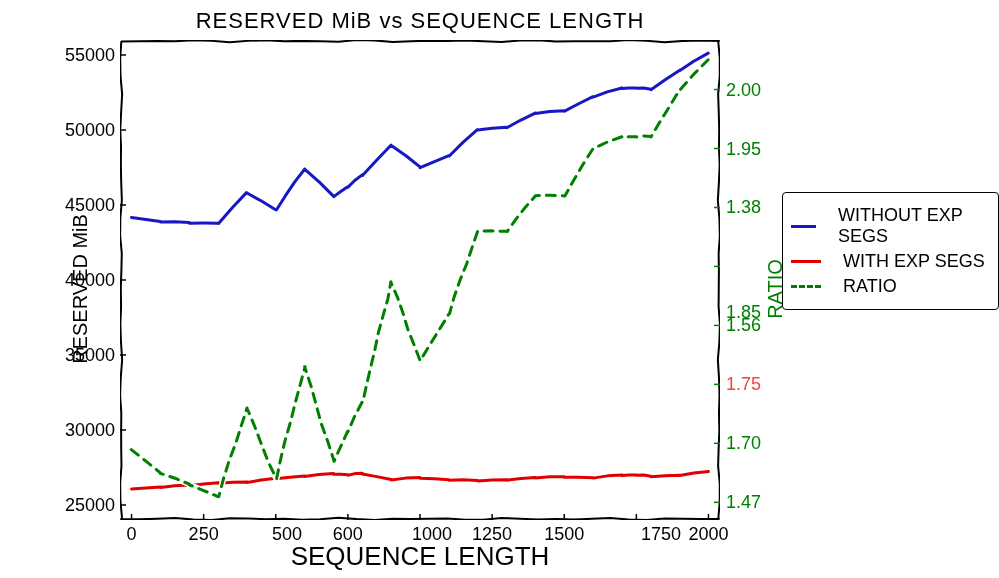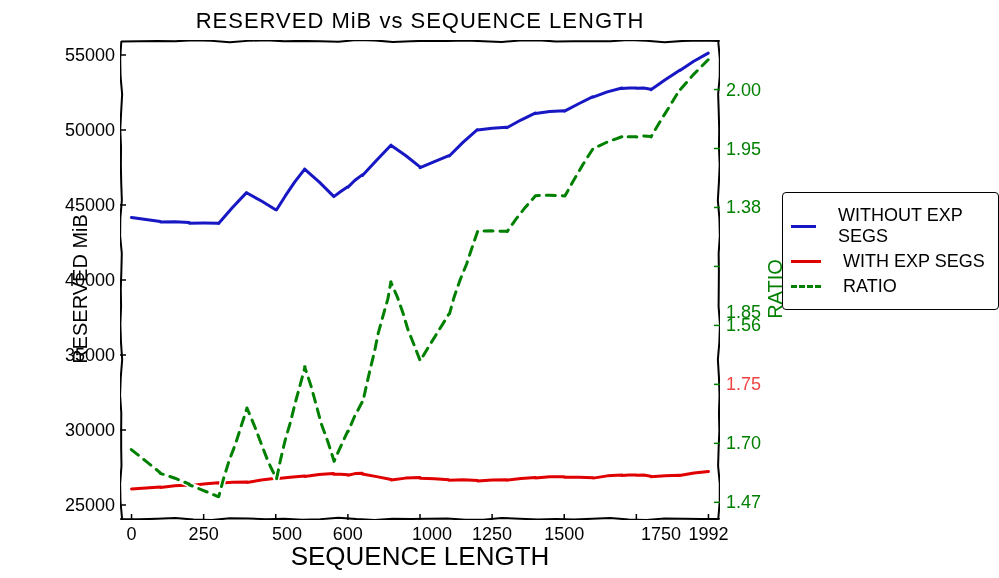--- a/index.html
+++ b/index.html
@@ -159,21 +159,21 @@
 
   <div id="tick-labels">
       <div class="tick-label tick-bottom" style="left: 131.538px;">0</div>
       <div class="tick-label tick-bottom" style="left: 203.654px;">250</div>
       <div class="tick-label tick-bottom" style="left: 287px;">500</div>
       <div class="tick-label tick-bottom" style="left: 347.885px;">600</div>
       <div class="tick-label tick-bottom" style="left: 420px; margin-left: 12px;">1000</div>
       <div class="tick-label tick-bottom" style="left: 492.115px;">1250</div>
       <div class="tick-label tick-bottom" style="left: 564.231px;">1500</div>
       <div class="tick-label tick-bottom" style="left: 661px;">1750</div>
-      <div class="tick-label tick-bottom" style="left: 708.462px;">1992</div>
+      <div class="tick-label tick-bottom" style="left: 708.462px;">2000</div>
       <div class="tick-label tick-left" style="top: 505px;">25000</div>
       <div class="tick-label tick-left" style="top: 430px;">30000</div>
       <div class="tick-label tick-left" style="top: 355px; margin-left: 48px;">35000</div>
       <div class="tick-label tick-left" style="top: 280px;">40000</div>
       <div class="tick-label tick-left" style="top: 205px;">45000</div>
       <div class="tick-label tick-left" style="top: 130px;">50000</div>
       <div class="tick-label tick-left" style="top: 55px;">55000</div>
       <div class="tick-label tick-right" style="top: 502.31px; color: rgb(0, 128, 0);">1.47</div>
       <div class="tick-label tick-right" style="top: 443.342px; color: rgb(0, 128, 0);">1.70</div>
       <div class="tick-label tick-right" style="top: 384.373px; color: #ef4444;">1.75</div>

